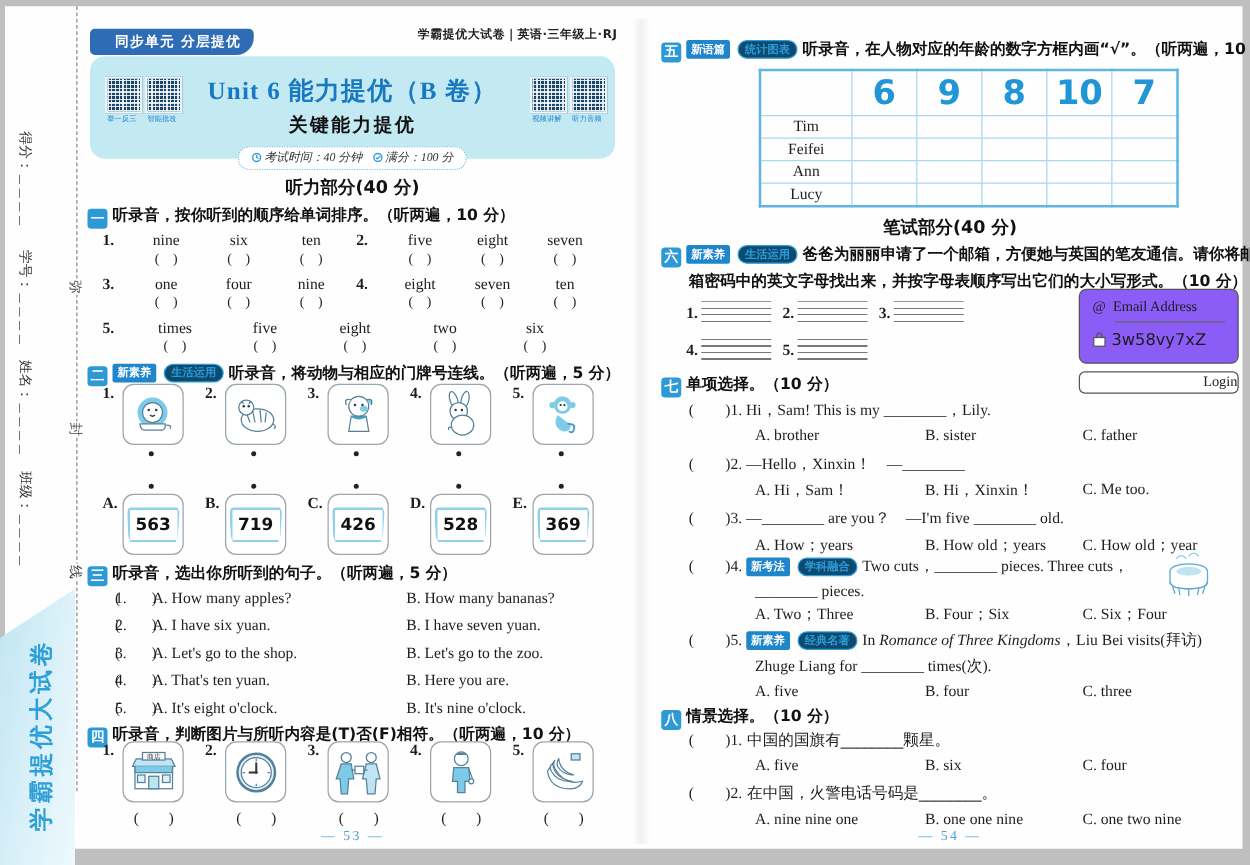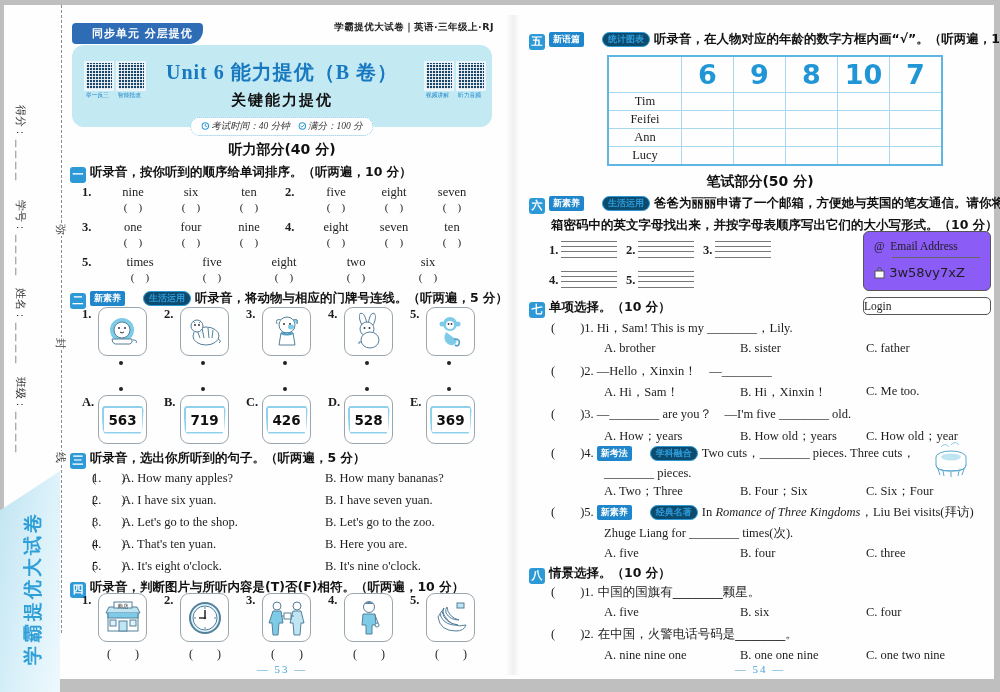--- a/index.html
+++ b/index.html
@@ -44,21 +44,21 @@
   .meta{position:absolute;left:50%;transform:translateX(-50%);top:86px;background:#fff;
         border:1.5px dotted #7fc4e3;border-radius:9px;padding:2px 10px;font-size:9.5px;color:#333;
         white-space:nowrap;font-family:"Liberation Serif",serif;font-style:italic;}
   .micon{display:inline-block;vertical-align:-1px;margin:0 2px 0 6px;}
   .part{position:absolute;width:100%;text-align:center;font-weight:bold;font-size:14px;color:#111;}
   
   .sechead{position:absolute;left:0;white-space:nowrap;font-weight:bold;font-size:12.5px;color:#111;}
   .secnum{display:inline-block;width:16px;height:16px;line-height:16px;text-align:center;
         background:#2d9ad7;color:#fff;font-size:11px;border-radius:3px;margin-right:4px;vertical-align:-2px;}
   .bsolid{display:inline-block;background:#1f86cb;color:#fff;font-size:9px;font-weight:bold;
-        padding:1px 4px;border-radius:2px;vertical-align:1px;margin-right:18px;}
+        padding:1px 4px;border-radius:2px;vertical-align:1px;margin-right:6px;}
   .boutline{display:inline-block;border:1px solid #2d9ad7;color:#2d9ad7;font-size:9px;font-weight:bold;
         padding:0 5px;border-radius:8px;vertical-align:1px;margin-right:4px;background:#0c4a6e;}
   
   .wrow{position:absolute;left:12px;width:406px;display:flex;}
   .g{width:203px;display:flex;}
   .gno{width:22px;font-family:"Liberation Serif",serif;font-weight:bold;font-size:12.5px;}
   .wcell{width:58px;text-align:center;font-family:"Liberation Serif",serif;}
   .wcell .w{font-size:12.5px;}
   .wcell .p{font-size:11px;color:#222;margin-top:1px;}
   .wrow5 .wcell{width:72px;}
@@ -91,21 +91,21 @@
   td.agec{width:49px;}
   tr.hrow td{height:33px;font-size:27px;font-weight:bold;color:#2196d6;}
   tr.nrow td{height:15px;}
   
   .fourline{display:inline-block;width:56px;height:17px;vertical-align:-4px;
         background:repeating-linear-gradient(180deg,#777 0 1px,transparent 1px 5.2px);}
   .blankno{font-family:"Liberation Serif",serif;font-weight:bold;font-size:12.5px;margin-right:3px;}
   .emailbox{position:absolute;border:1.5px solid #555;border-radius:6px;background:#8b5cf6;}
   .erow{position:absolute;left:10px;white-space:nowrap;font-family:"Liberation Serif",serif;}
   .loginbtn{position:absolute;border:1.2px solid #555;border-radius:5px;background:#fff;
-        text-align:left;font-family:"Liberation Serif",serif;font-size:11.5px;}
+        text-align:right;font-family:"Liberation Serif",serif;font-size:11.5px;}
   .footer{position:absolute;width:100%;text-align:center;font-size:11px;color:#4aa3d8;
         font-family:"Liberation Serif",serif;letter-spacing:2px;}
   .cn{font-family:"DejaVu Sans",sans-serif;}
   svg{display:block;}
 </style>
 </head>
 <body>
 
 <div class="sheet">
 
@@ -563,21 +563,21 @@
       <tr class="nrow">
             <td class="namec">Lucy</td>
             <td></td>
             <td></td>
             <td></td>
             <td></td>
             <td></td>
           </tr>
     </tbody>
       </table>
-    <div class="part" style="top:146px;">笔试部分(50 分)</div>
+    <div class="part" style="top:146px;">笔试部分(40 分)</div>
 
     <div class="sechead" style="top:168px;">
       <span class="secnum">六</span><span class="bsolid">新素养</span><span class="boutline">生活运用</span><span>爸爸为丽丽申请了一个邮箱，方便她与英国的笔友通信。请你将邮</span>
     </div>
     <div class="sechead" style="top:190px;left:22px;">箱密码中的英文字母找出来，并按字母表顺序写出它们的大小写形式。（10 分）</div>
     <div style="position:absolute;top:214px;left:20px;"><span class="blankno">1.</span><span class="fourline"></span></div>
     <div style="position:absolute;top:214px;left:97px;"><span class="blankno">2.</span><span class="fourline"></span></div>
     <div style="position:absolute;top:214px;left:174px;"><span class="blankno">3.</span><span class="fourline"></span></div>
     <div style="position:absolute;top:244px;left:20px;"><span class="blankno">4.</span><span class="fourline"></span></div>
     <div style="position:absolute;top:244px;left:97px;"><span class="blankno">5.</span><span class="fourline"></span></div>

